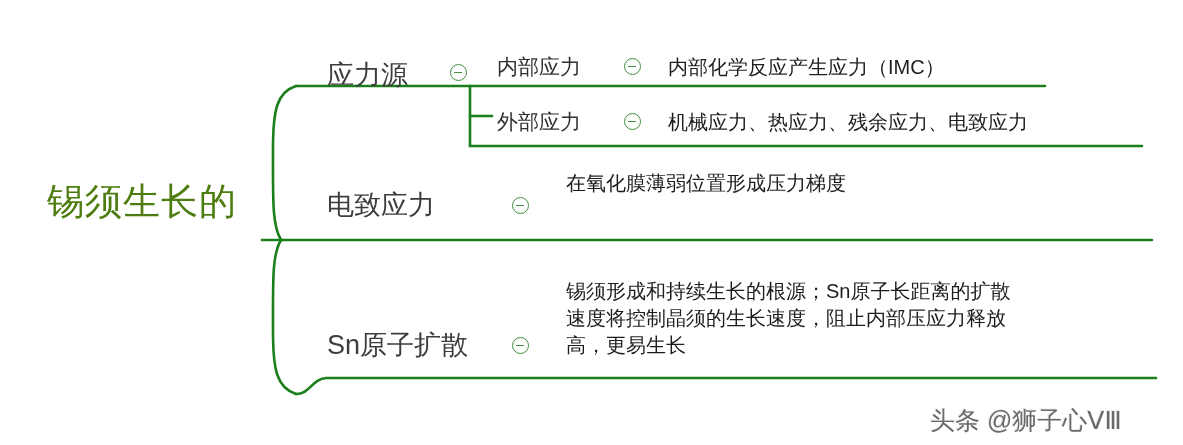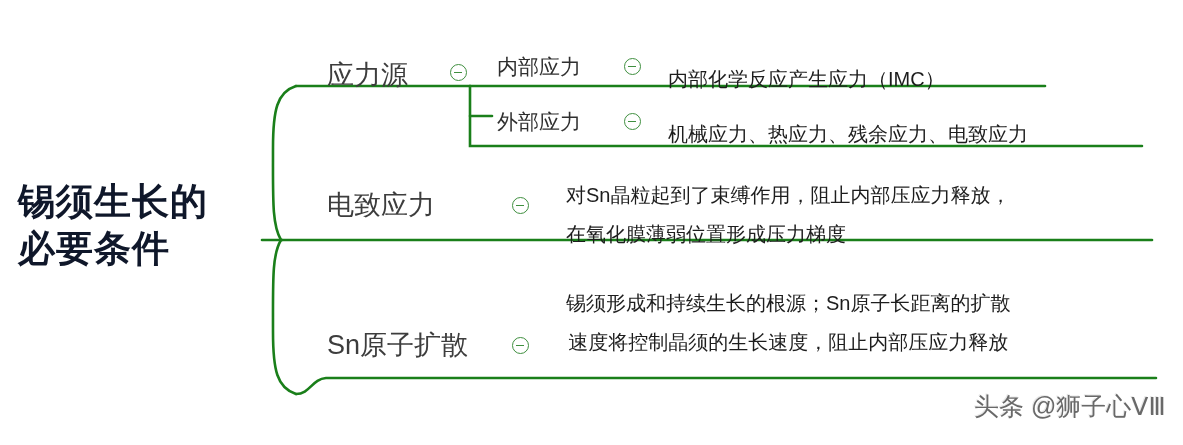--- a/index.html
+++ b/index.html
@@ -25,23 +25,23 @@
     height: 445px;
     pointer-events: none;
   }
 
   
   .root-node {
     position: absolute;
     left: 18px;
     top: 178px;
     width: 248px;
-    text-align: left;
-    color: #0f172a;
-    font-weight: bold;
+    text-align: center;
+    color: #4d7c0f;
+    font-weight: normal;
     font-size: 37px;
     line-height: 47px;
     letter-spacing: 1px;
   }
   .root-line { display: block; white-space: nowrap; }
 
   
   .branch-title {
     position: absolute;
     color: #3d3d3d;
@@ -65,25 +65,25 @@
   .s2-title { left: 497px; top: 108px; text-align: right; }
 
   
   .leaf-text {
     position: absolute;
     color: #1d1d1d;
     font-size: 20px;
     line-height: 27px;
     white-space: nowrap;
   }
-  .leaf-line { display: block; margin-top: 12px; }
+  .leaf-line { display: block; }
   .l1 { left: 668px; top: 54px; }
   .l2 { left: 668px; top: 109px; font-family: Liberation Serif, serif; }
   .l3 { left: 566px; top: 170px; }
-  .l4 { left: 566px; top: 278px; text-align: center; }
+  .l4 { left: 566px; top: 278px; }
 
   
   .collapse-icon {
     position: absolute;
     width: 17px;
     height: 17px;
     border: 1.5px solid #3f8f3f;
     border-radius: 50%;
     box-sizing: border-box;
     background: #ffffff;
@@ -100,27 +100,26 @@
   .ci-b1 { left: 450px; top: 64px; }
   .ci-b2 { left: 512px; top: 197px; }
   .ci-b3 { left: 512px; top: 337px; }
   .ci-s1 { left: 624px; top: 58px; }
   .ci-s2 { left: 624px; top: 113px; }
 
   
   .watermark {
     position: absolute;
     left: 930px;
-    top: 390px;
+    top: 404px;
     font-size: 25px;
     color: #5d5d5d;
     white-space: nowrap;
     text-shadow: 1px 1px 0 #ffffff, -1px -1px 0 #e8e8e8;
     opacity: .92;
-    margin-left: 44px;
   }
 </style>
 </head>
 <body>
 
 <div id="mindmap">
 
   <svg id="connector-layer" viewBox="0 0 1183 445" width="1183" height="445" fill="none">
 
     <path d="M262,240 L282,240" stroke="#1a7f1a" stroke-width="2.6" stroke-linecap="round"></path>
@@ -134,47 +133,46 @@
 
     <path d="M296,394 C310,394 312,379 326,378 L1156,378" stroke="#1a7f1a" stroke-width="2.6" stroke-linecap="round"></path>
 
     <path d="M470,86 L470,146 L1142,146" stroke="#1a7f1a" stroke-width="2.6" stroke-linecap="round"></path>
     <path d="M470,86 L1045,86" stroke="#1a7f1a" stroke-width="2.6" stroke-linecap="round"></path>
     <path d="M470,116 L492,116" stroke="#1a7f1a" stroke-width="2.6" stroke-linecap="round"></path>
   </svg>
 
   <div class="root-node">
     <span class="root-line">锡须生长的</span>
-    <span class="root-line">必要条件</span>
   </div>
 
   <div class="branch-title b1-title">应力源</div>
   <div class="collapse-icon ci-b1"></div>
 
   <div class="sub-title s1-title">内部应力</div>
   <div class="collapse-icon ci-s1"></div>
   <div class="leaf-text l1">
     <span class="leaf-line">内部化学反应产生应力（IMC）</span>
   </div>
 
   <div class="sub-title s2-title">外部应力</div>
   <div class="collapse-icon ci-s2"></div>
   <div class="leaf-text l2">
     <span class="leaf-line">机械应力、热应力、残余应力、电致应力</span>
   </div>
 
   <div class="branch-title b2-title">电致应力</div>
   <div class="collapse-icon ci-b2"></div>
   <div class="leaf-text l3">
-    <span class="leaf-line">对Sn晶粒起到了束缚作用，阻止内部压应力释放，</span>
     <span class="leaf-line">在氧化膜薄弱位置形成压力梯度</span>
   </div>
 
   <div class="branch-title b3-title">Sn原子扩散</div>
   <div class="collapse-icon ci-b3"></div>
   <div class="leaf-text l4">
     <span class="leaf-line">锡须形成和持续生长的根源；Sn原子长距离的扩散</span>
     <span class="leaf-line">速度将控制晶须的生长速度，阻止内部压应力释放</span>
+    <span class="leaf-line">高，更易生长</span>
   </div>
 
   <div class="watermark">头条 @狮子心ⅤⅢ</div>
 
 </div>
 
 </body></html>

